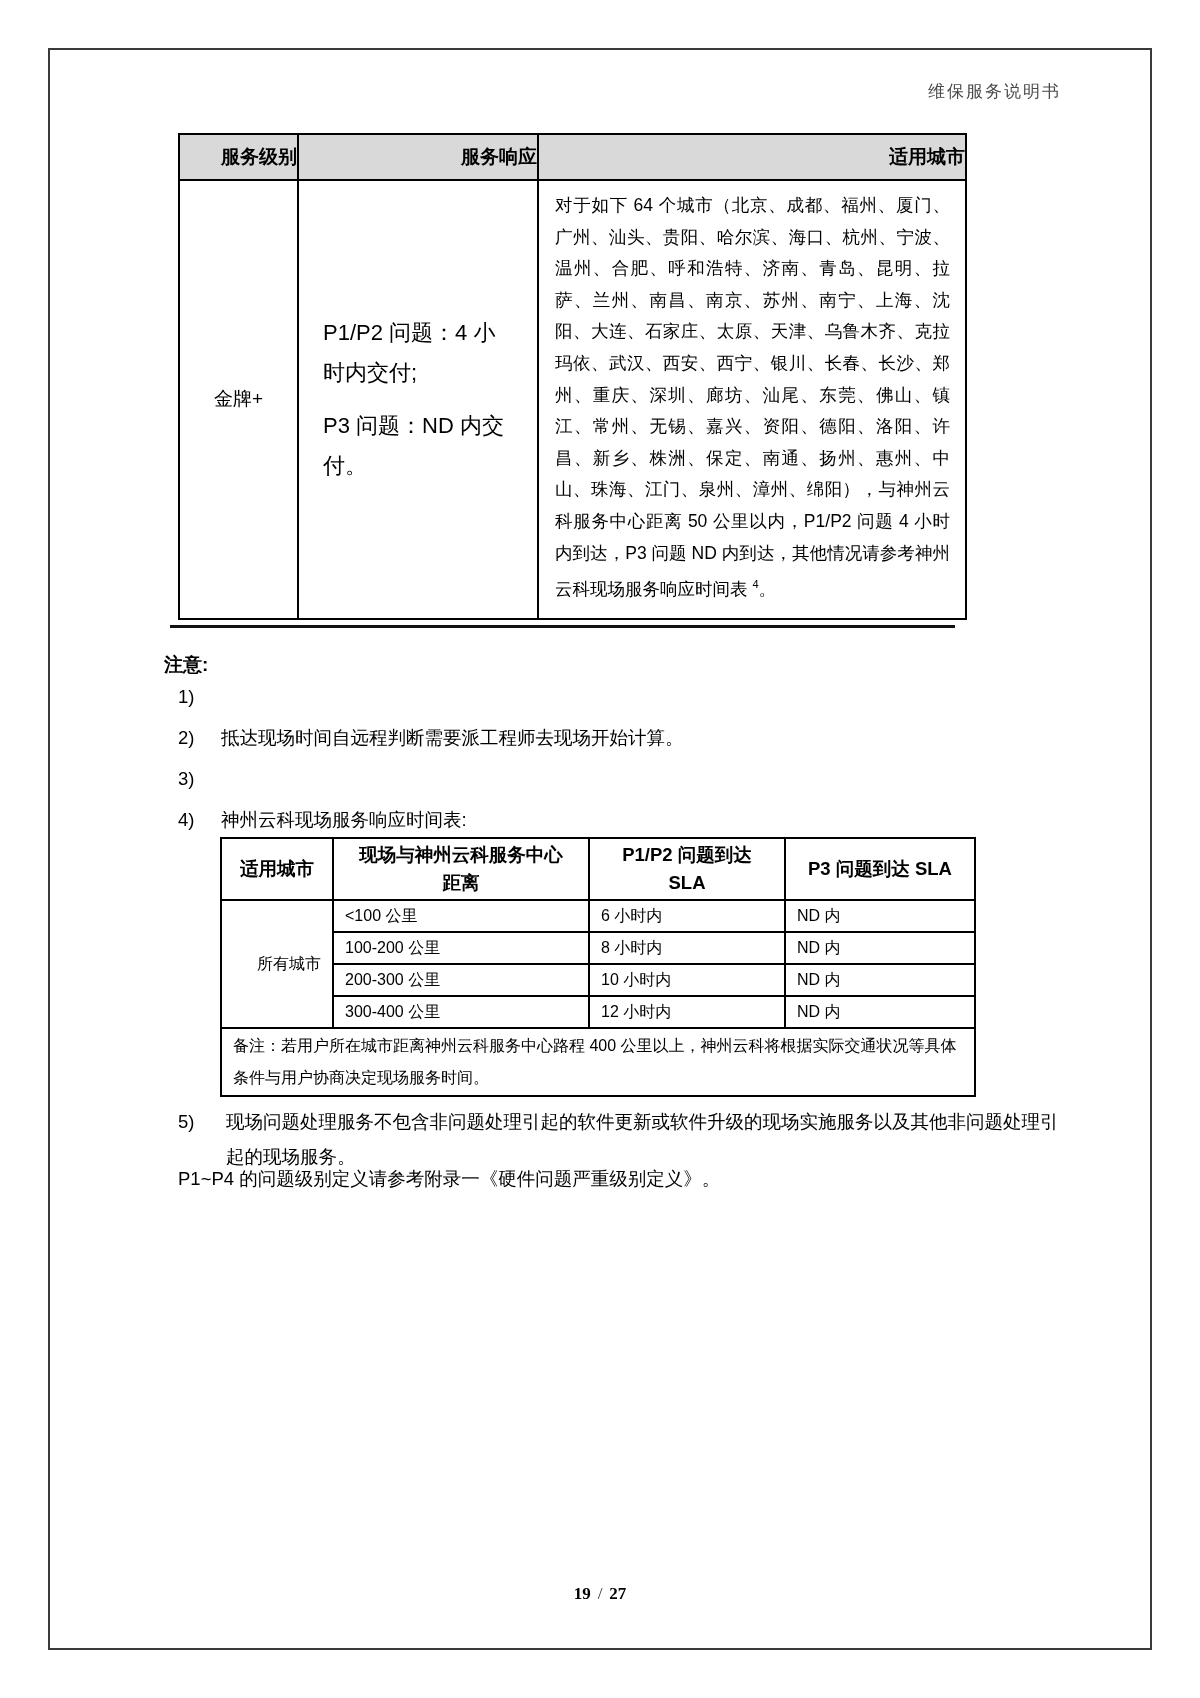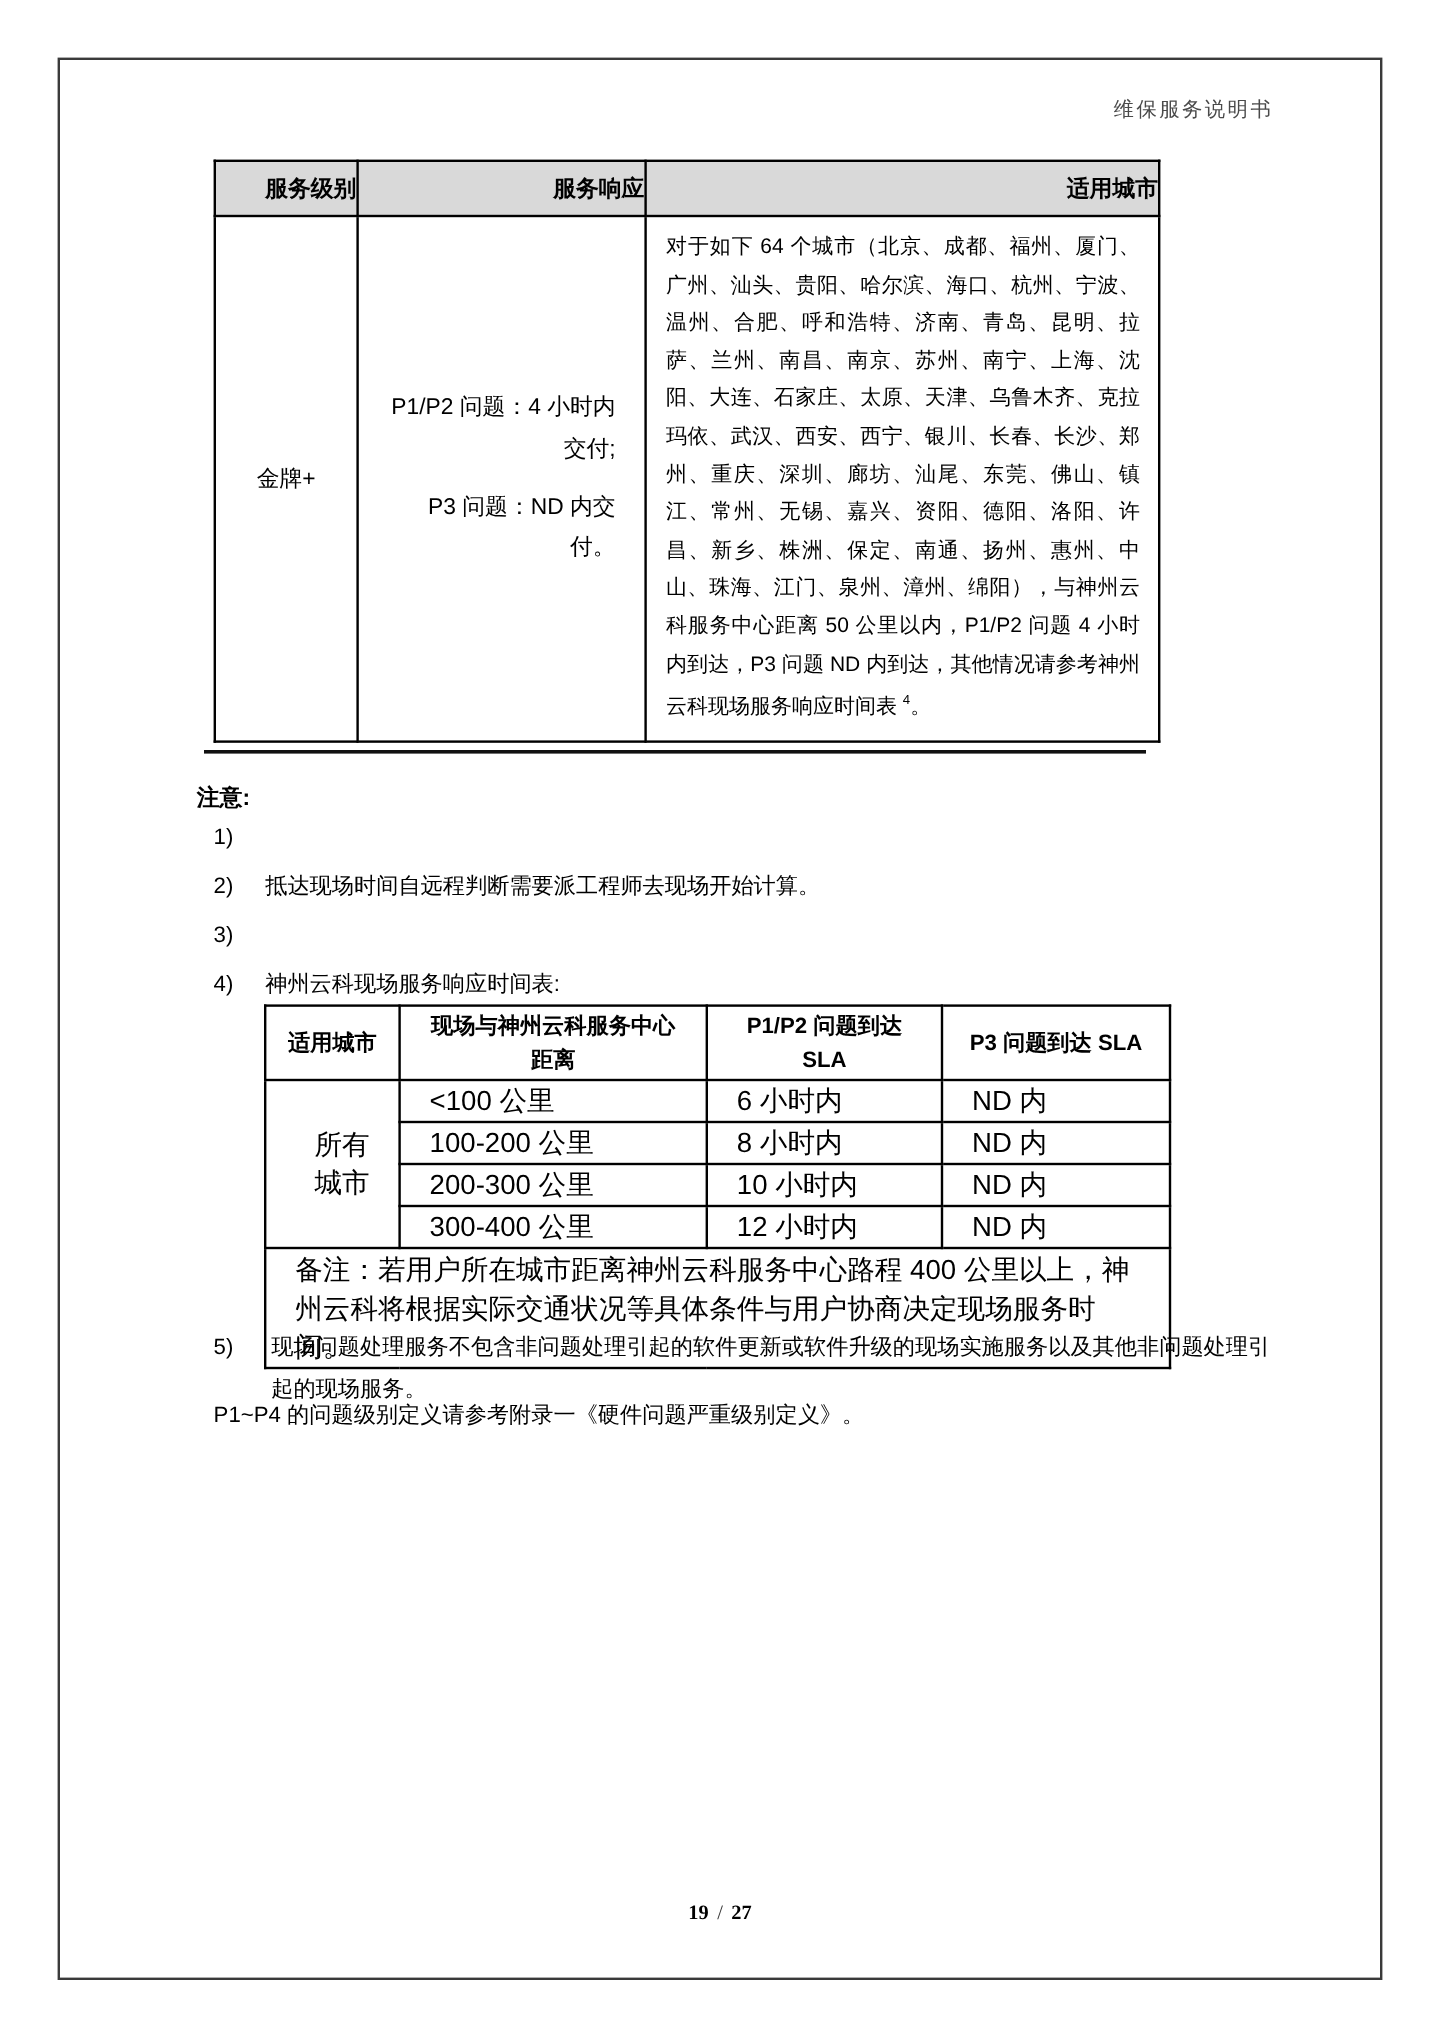--- a/index.html
+++ b/index.html
@@ -28,21 +28,21 @@
   }
   table.service-table, table.service-table th, table.service-table td {
     border: 2px solid #000;
   }
   table.service-table th {
     background: #d9d9d9; height: 46px;
     font-size: 19px; font-weight: bold; text-align: right; vertical-align: middle;
   }
   table.service-table td { vertical-align: middle; }
   td.cell-level { text-align: center; font-size: 19px; height: 380px; }
-  td.cell-response { text-align: right; font-size: 19px; padding: 12px 24px; }
+  td.cell-response { text-align: left; font-size: 22px; padding: 12px 24px; }
   td.cell-response p { line-height: 1.8; margin: 14px 0; }
   td.cell-cities {
     padding: 9px 15px 12px 16px;
     font-size: 17.5px; line-height: 31.6px;
     text-align: justify; text-justify: inter-character;
     vertical-align: top;
   }
   td.cell-cities sup { font-size: 11px; }
 
   
@@ -64,21 +64,21 @@
     width: 754px; border-collapse: collapse; table-layout: fixed;
   }
   table.response-table, table.response-table th, table.response-table td {
     border: 2px solid #000;
   }
   table.response-table th {
     font-size: 18.5px; font-weight: bold; text-align: center; vertical-align: middle;
     height: 62px; line-height: 1.5; padding: 2px 4px;
   }
   table.response-table td {
-    font-size: 23px; height: 32px; vertical-align: middle; padding: 1px 24px;
+    font-size: 16px; height: 32px; vertical-align: middle; padding: 1px 11px;
   }
   td.cell-scope { text-align: right; font-size: 18.5px; padding: 0 4px; }
   td.cell-remark { line-height: 32px; padding: 5px 12px 7px 12px; height: auto; }
   .hdr-line2:empty { display: none; }
 
   
   .item5 {
     position: absolute; left: 178px; top: 1104px; width: 882px;
     font-size: 18.5px; line-height: 35px;
     display: flex;

